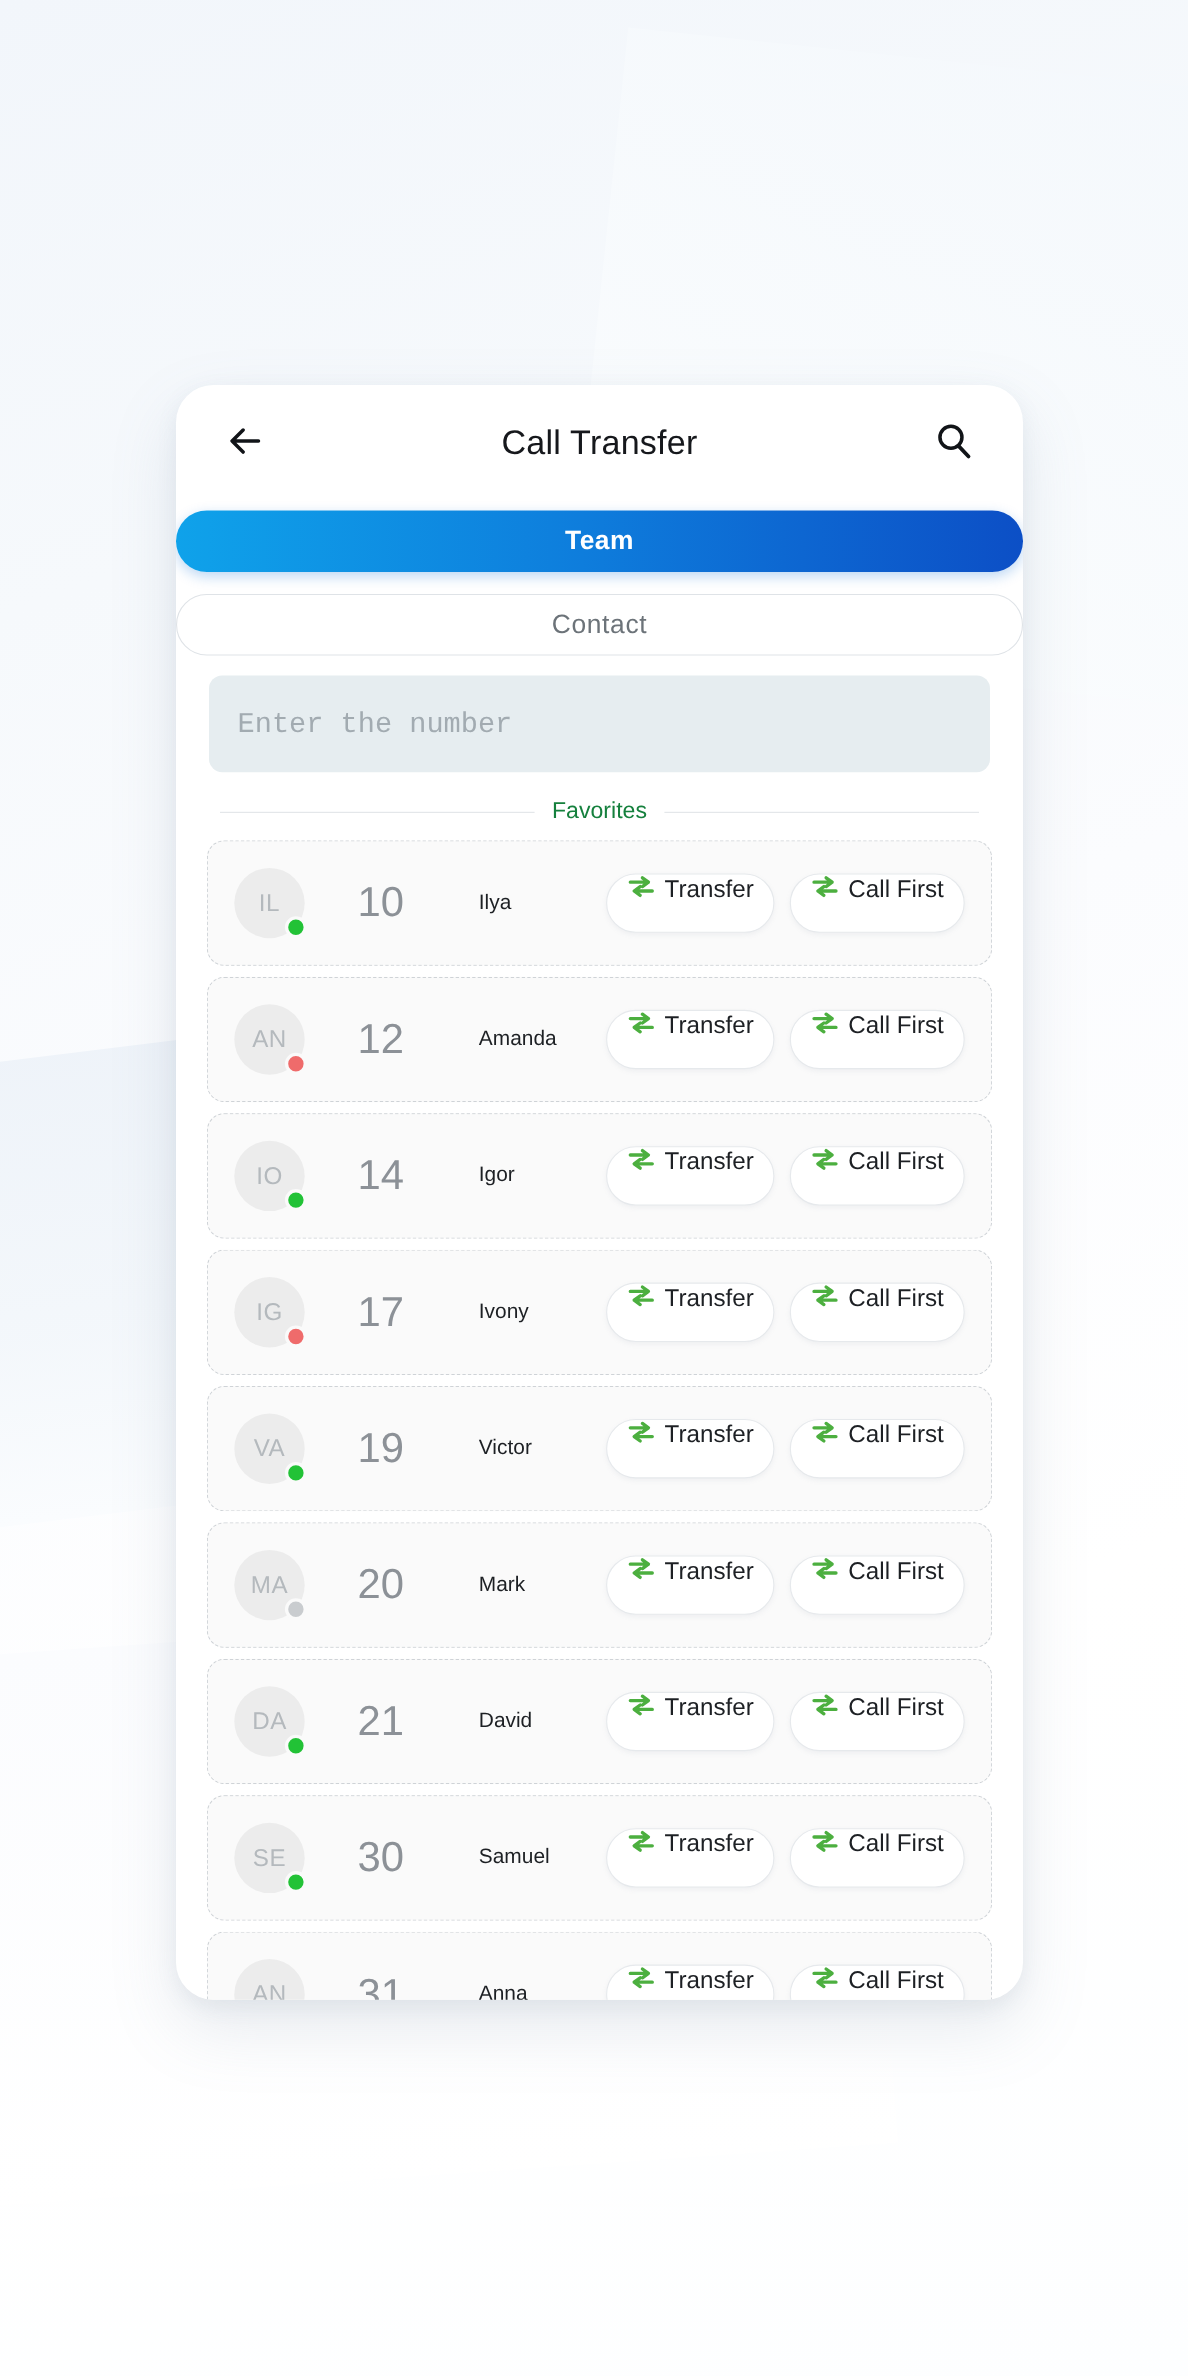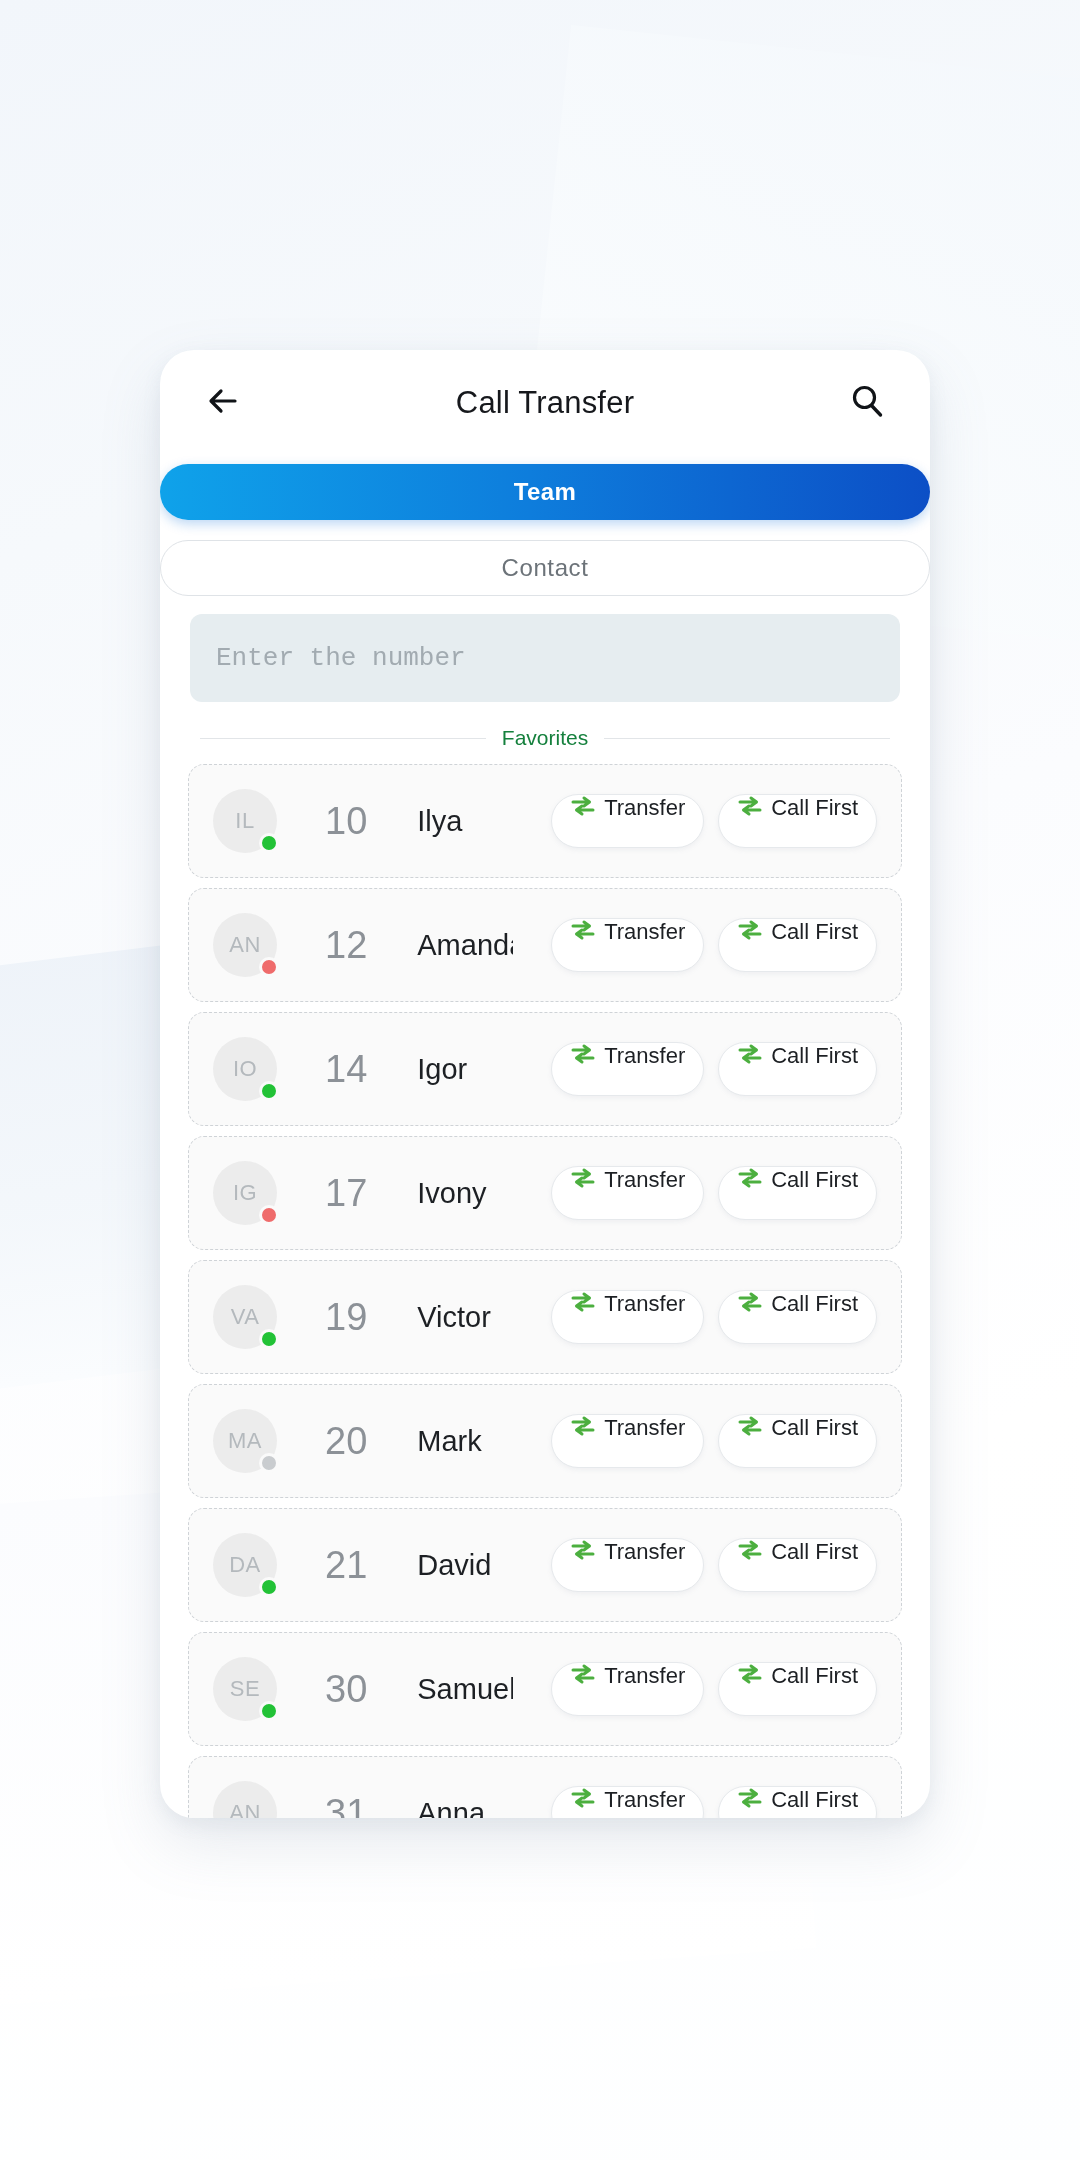--- a/index.html
+++ b/index.html
@@ -231,22 +231,22 @@
     border: 3px solid #fafafa;
   }
   .ext {
     margin-left: 10px;
     font-size: 38px;
     color: #8c9197;
     font-weight: 400;
     flex: 0 0 auto;
   }
   .name {
-    margin-left: 12px;
-    font-size: 29px;
+    margin-left: 30px;
+    font-size: 19px;
     color: #1d2024;
     flex: 1 1 auto;
     white-space: nowrap;
     overflow: hidden;
   }
   .actions {
     display: flex;
     gap: 14px;
     flex: 0 0 auto;
   }

